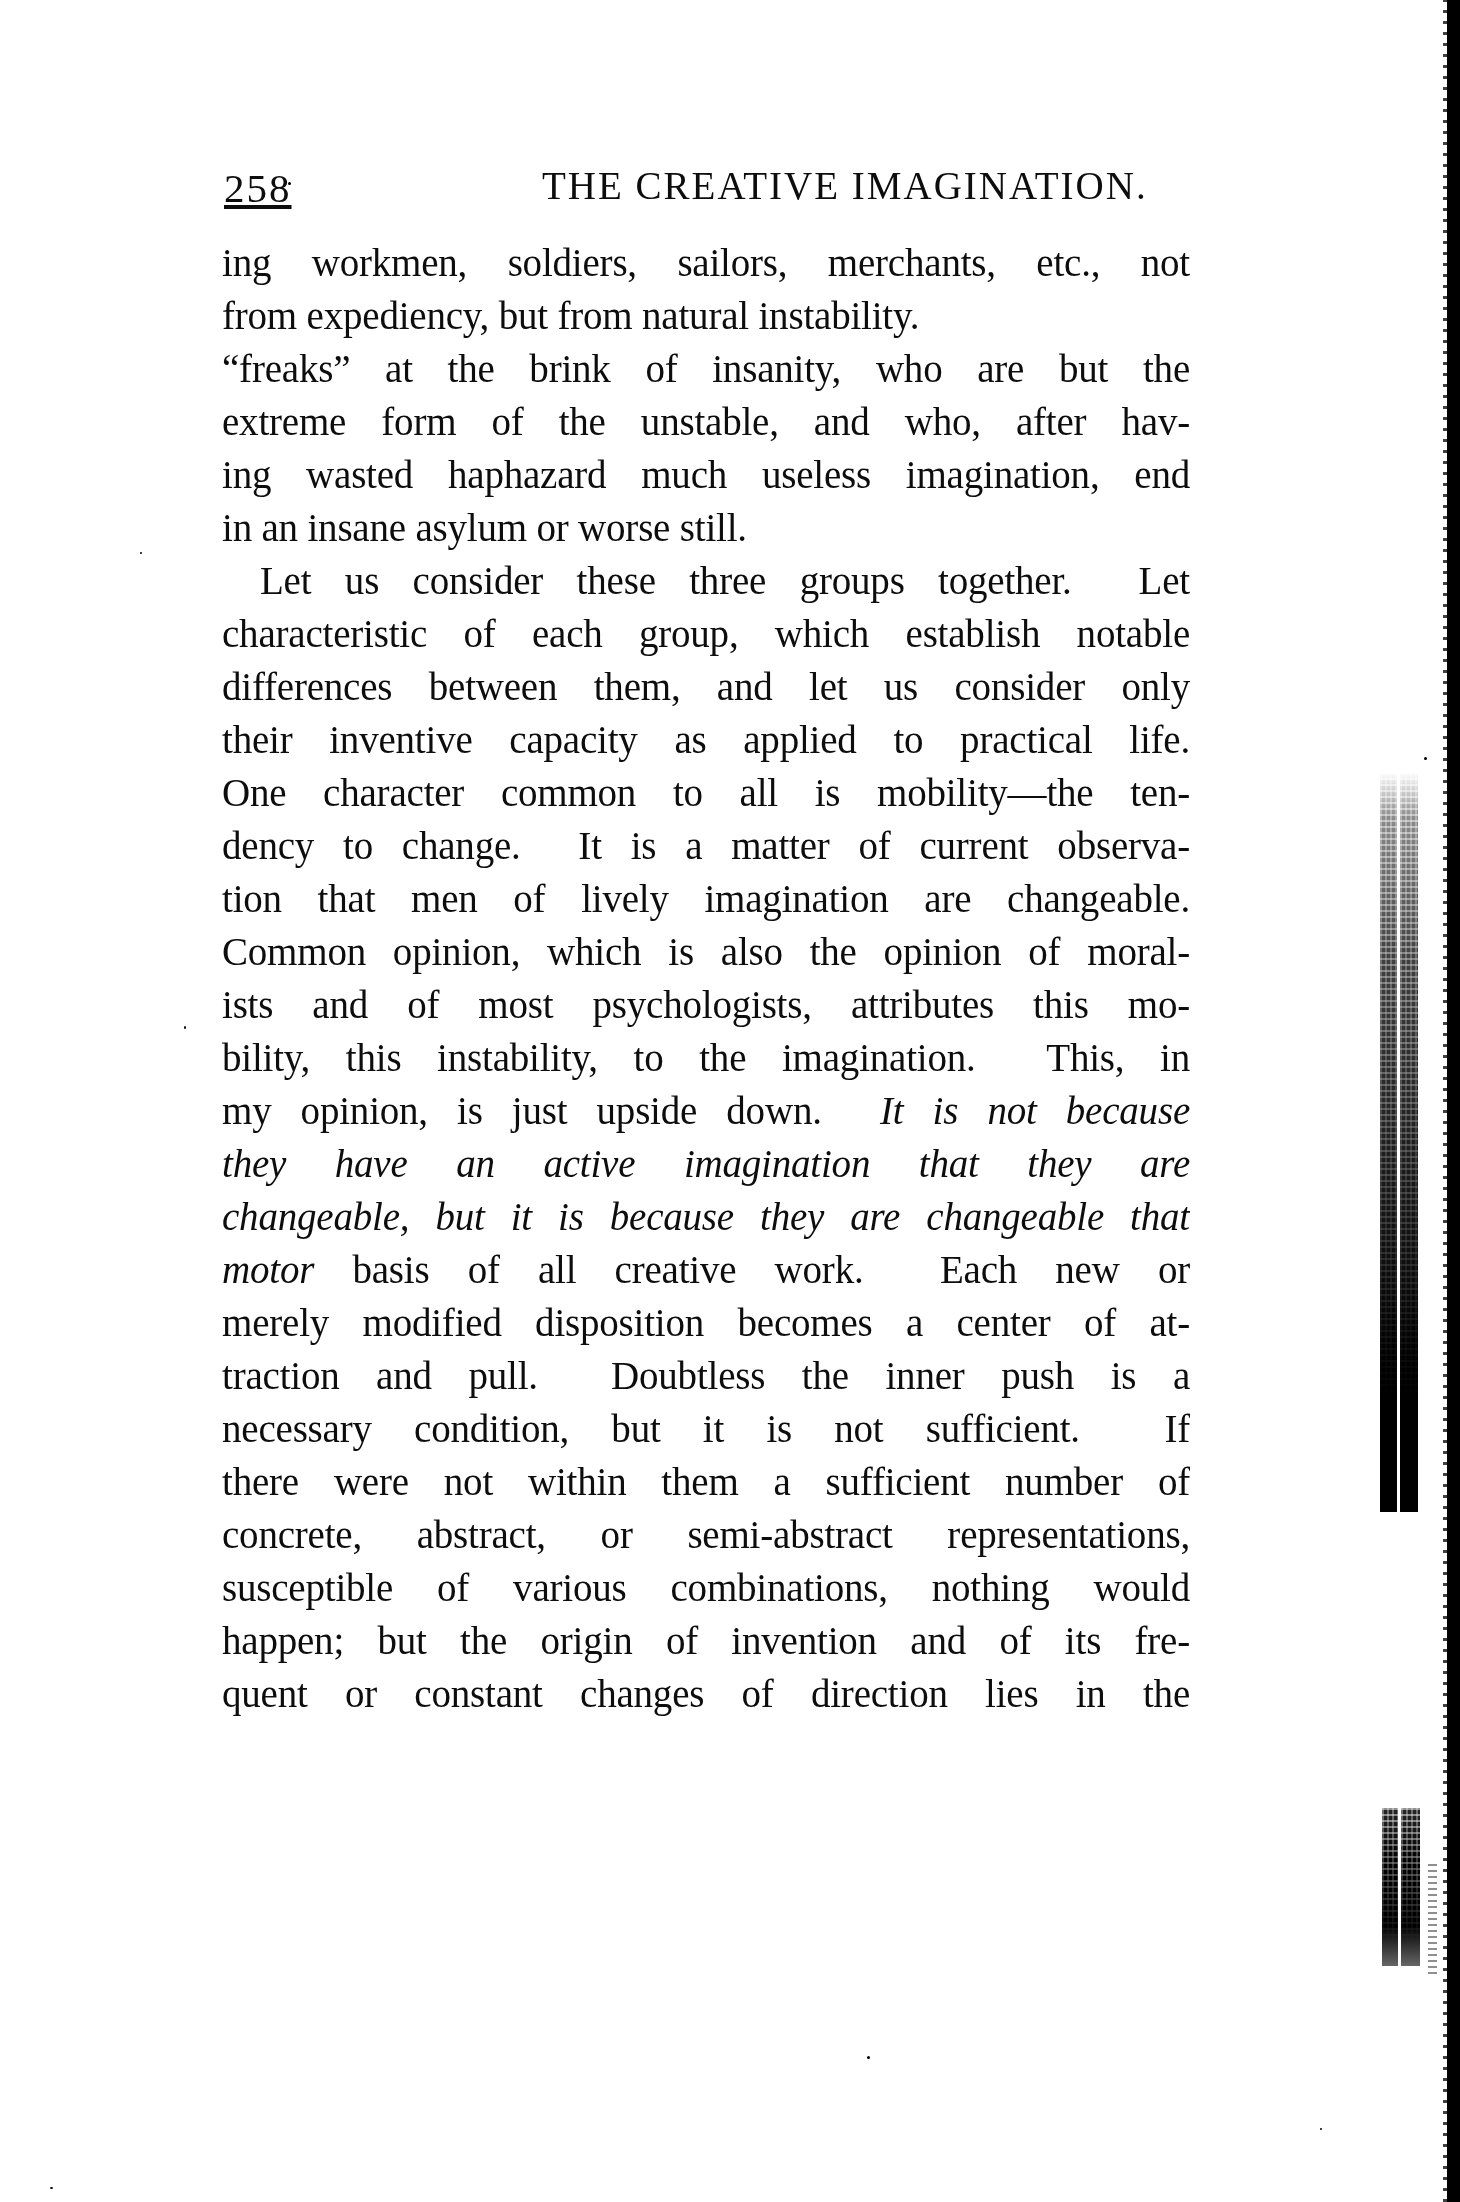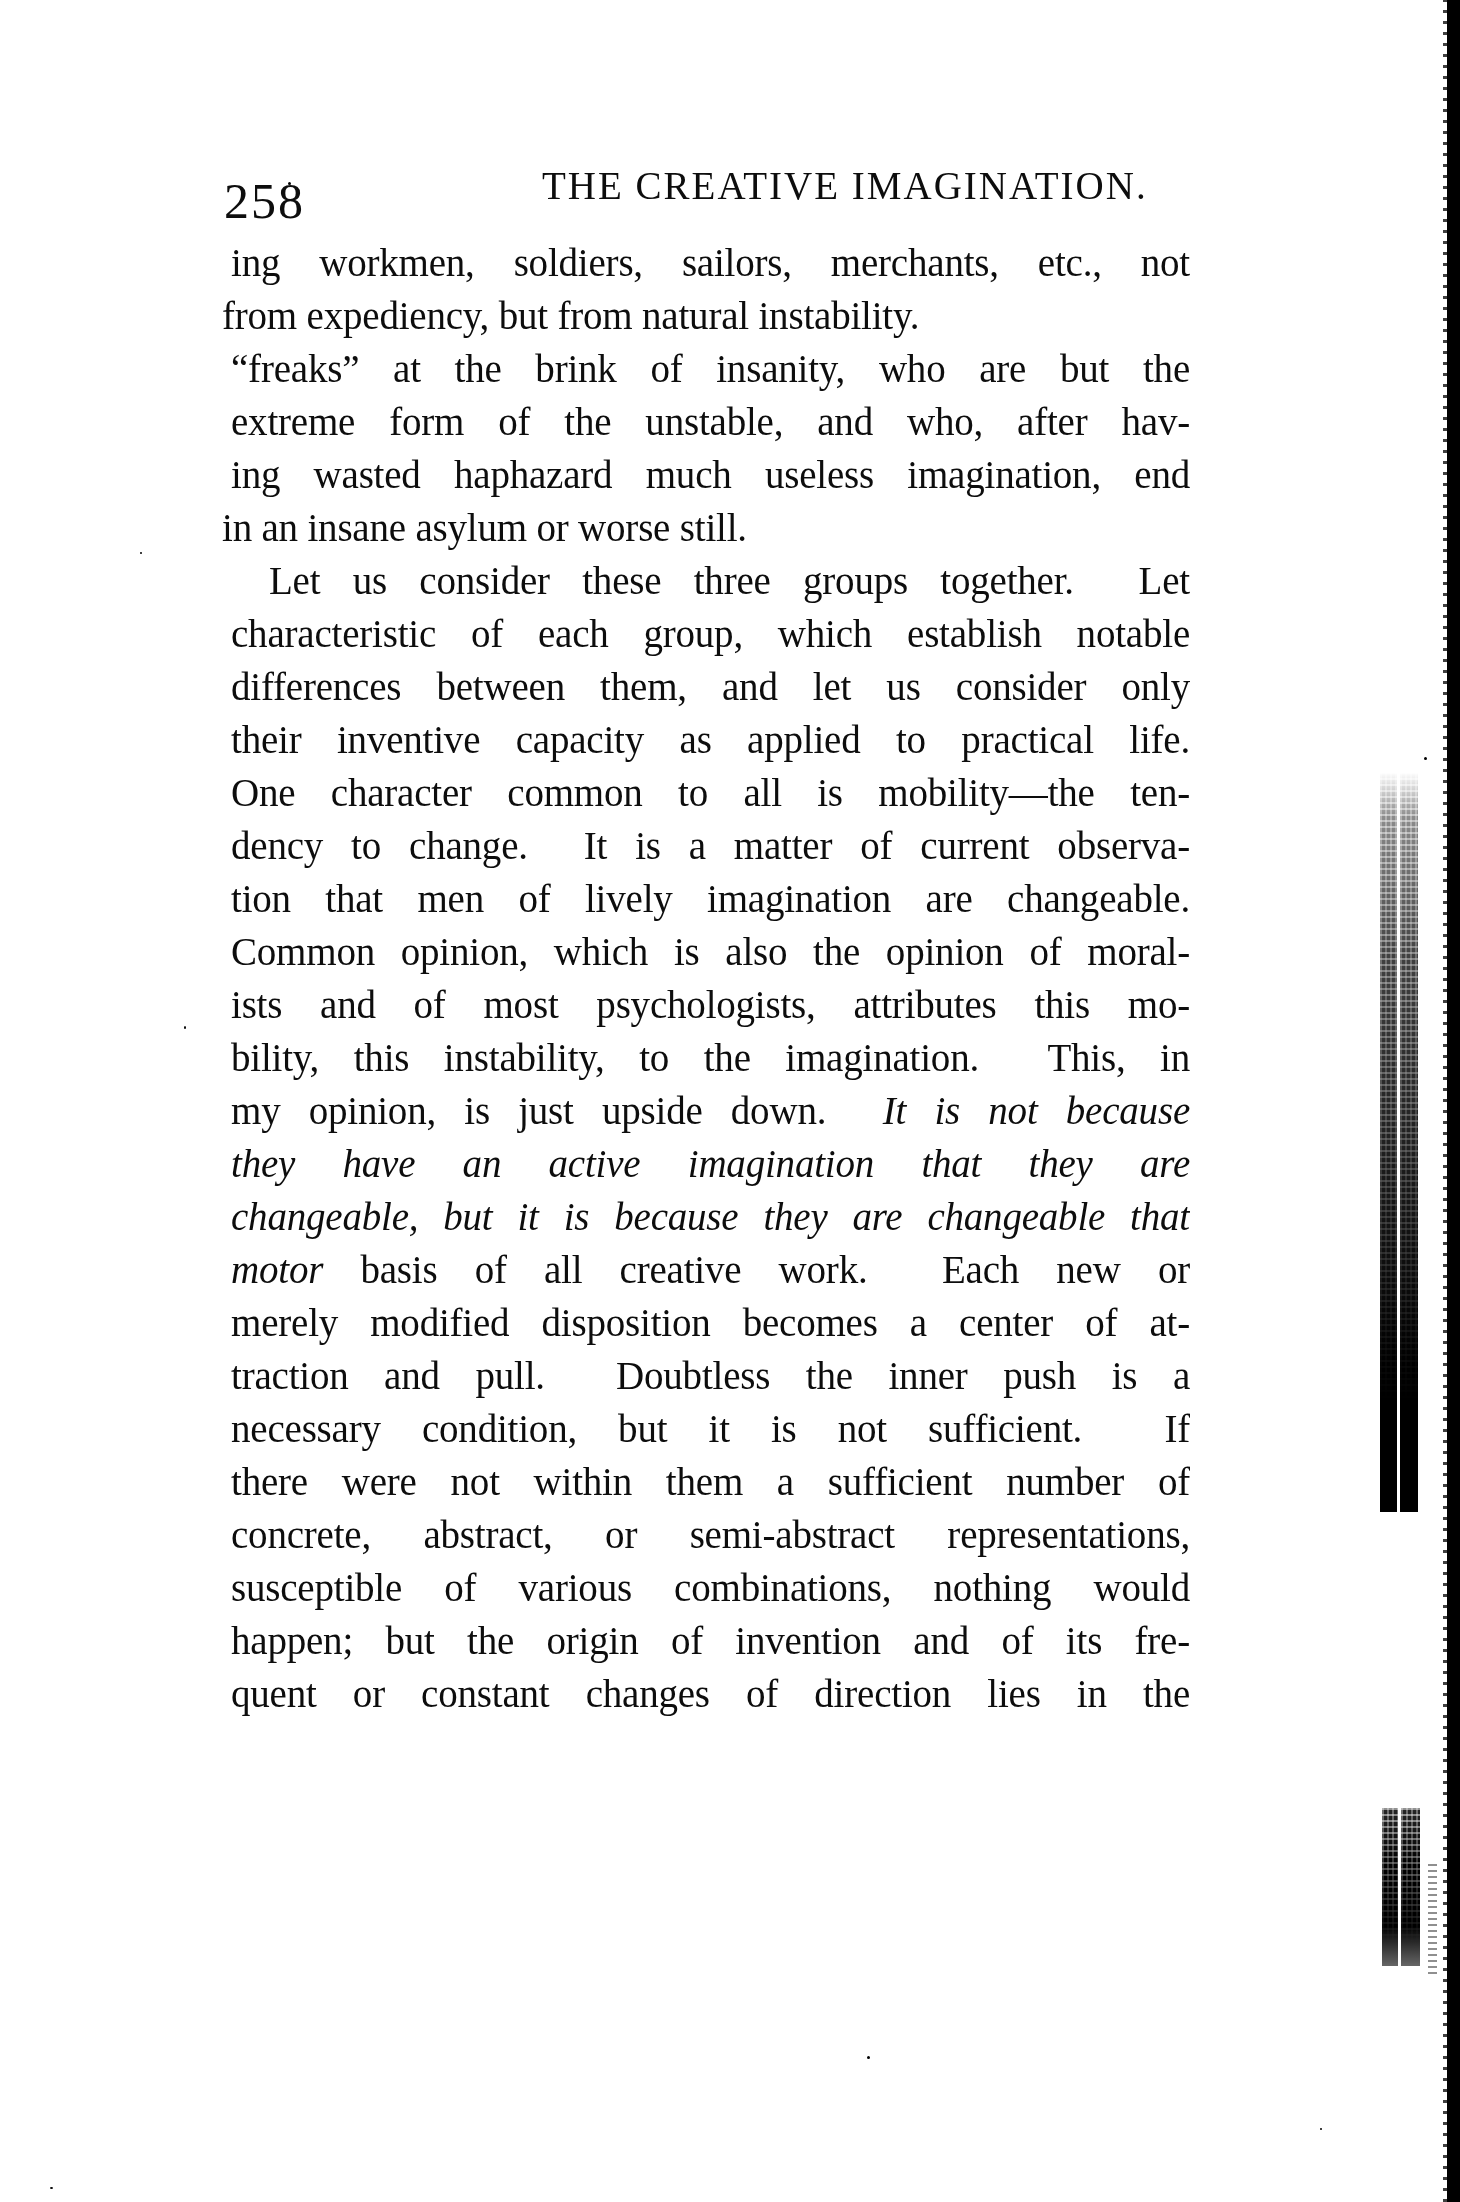--- a/index.html
+++ b/index.html
@@ -21,23 +21,24 @@
   .header {
     position: absolute;
     left: 222px;
     top: 156px;
     width: 968px;
     height: 60px;
   }
   .pagenum {
     position: absolute;
     left: 2px;
-    top: 16px;
-    font-size: 50px;
+    top: 8px;
+    font-size: 41px;
     letter-spacing: 2px;
+    text-decoration: underline;
   }
   .running-title {
     position: absolute;
     left: 320px;
     top: 7px;
     font-size: 39px;
     letter-spacing: 2px;
     white-space: nowrap;
   }
 
@@ -53,21 +54,20 @@
     line-height: 53px;
     height: 53px;
     letter-spacing: -0.2px;
     white-space: pre-wrap;
     overflow: hidden;
   }
   .line.just {
     text-align: justify;
     text-align-last: justify;
     text-justify: inter-word;
-    margin-left: 9px;
   }
   .line.left {
     text-align: left;
   }
   .line.indent {
     text-indent: 38px;
   }
   .line i { font-style: italic; }
 
   

